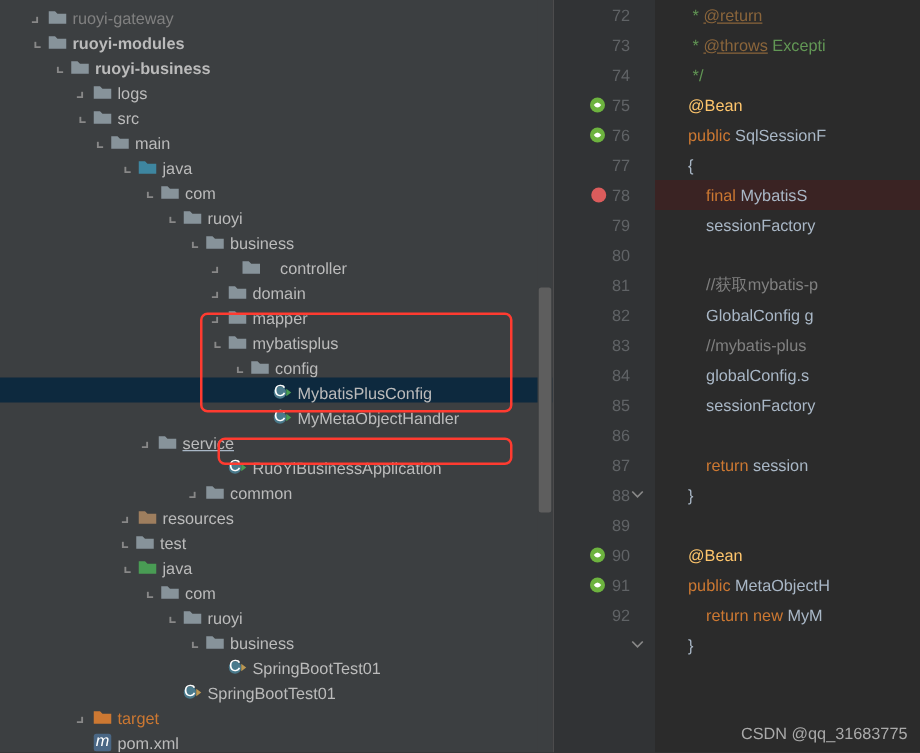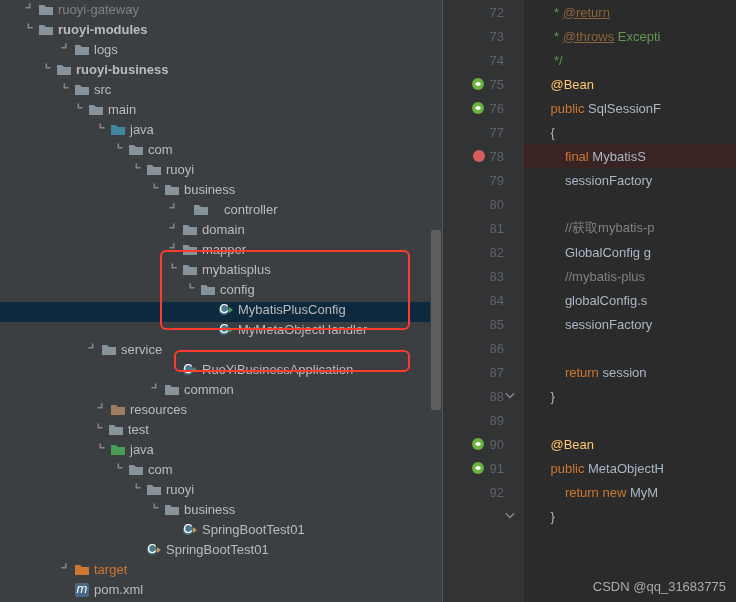--- a/index.html
+++ b/index.html
@@ -1,20 +1,20 @@
 <!DOCTYPE html>
 <html><head>
 <meta charset="utf-8">
 <style>
 *{margin:0;padding:0;box-sizing:border-box;font-family:'Segoe UI',sans-serif;font-size:13px}
 body{background:#2b2b2b;color:#a9b7c6;overflow:hidden;width:736px;height:602px}
 .container{display:flex;height:100%}
 .tree-panel{width:442px;background:#3c3f41;overflow:hidden;position:relative}
 .tree{padding-top:2px}
-.tree-item{display:flex;align-items:flex-start;height:20px;cursor:pointer;white-space:nowrap;position:relative}
+.tree-item{display:flex;align-items:flex-end;height:20px;cursor:pointer;white-space:nowrap;position:relative}
 .tree-item.selected{background:#0d293e}
 .arrow{width:10px;height:10px;display:inline-flex;align-items:center;justify-content:center;margin-right:4px}
 .arrow svg{width:8px;height:8px}
 .icon{width:16px;height:16px;display:inline-flex;align-items:center;justify-content:center;margin-right:4px}
 .label{color:#bbbbbb}
 .label.bold{font-weight:bold}
 .label.orange{color:#cc7832}
 .label.gray{color:#808080}
 .gutter{width:82px;background:#313335;border-left:1px solid #555;display:flex;flex-direction:column}
 .gutter-line{height:24px;display:flex;align-items:center;justify-content:flex-end;padding-right:20px;color:#606366;font-size:13px;position:relative}
@@ -59,45 +59,45 @@
               <path d="M1 2 L4 5 L7 2" stroke="#888" stroke-width="1.5" fill="none" transform="rotate(45 4 4)"></path>
             </svg>
           </span>
           <span class="icon">
             <svg viewBox="0 0 16 16">
               <path fill="#87939a" d="M1 3h5l2 2h7v8H1z"></path>
             </svg>
           </span>
           <span class="label bold">ruoyi-modules</span>
         </div>
+        <div class="tree-item" style="padding-left: 42px;">
+          <span class="arrow">
+            <svg viewBox="0 0 8 8">
+              <path d="M1 2 L4 5 L7 2" stroke="#888" stroke-width="1.5" fill="none" transform="rotate(45 4 4)"></path>
+            </svg>
+          </span>
+          <span class="icon">
+            <svg viewBox="0 0 16 16">
+              <path fill="#87939a" d="M1 3h5l2 2h7v8H1z"></path>
+            </svg>
+          </span>
+          <span class="label bold">ruoyi-business</span>
+        </div>
         <div class="tree-item" style="padding-left: 60px;">
           <span class="arrow">
             <svg viewBox="0 0 8 8">
               <path d="M1 2 L4 5 L7 2" stroke="#888" stroke-width="1.5" fill="none" transform="rotate(-45 4 4)"></path>
             </svg>
           </span>
           <span class="icon">
             <svg viewBox="0 0 16 16">
               <path fill="#87939a" d="M1 3h5l2 2h7v8H1z"></path>
             </svg>
           </span>
           <span class="label">logs</span>
-        </div>
-        <div class="tree-item" style="padding-left: 42px;">
-          <span class="arrow">
-            <svg viewBox="0 0 8 8">
-              <path d="M1 2 L4 5 L7 2" stroke="#888" stroke-width="1.5" fill="none" transform="rotate(45 4 4)"></path>
-            </svg>
-          </span>
-          <span class="icon">
-            <svg viewBox="0 0 16 16">
-              <path fill="#87939a" d="M1 3h5l2 2h7v8H1z"></path>
-            </svg>
-          </span>
-          <span class="label bold">ruoyi-business</span>
         </div>
         <div class="tree-item" style="padding-left: 60px;">
           <span class="arrow">
             <svg viewBox="0 0 8 8">
               <path d="M1 2 L4 5 L7 2" stroke="#888" stroke-width="1.5" fill="none" transform="rotate(45 4 4)"></path>
             </svg>
           </span>
           <span class="icon">
             <svg viewBox="0 0 16 16">
               <path fill="#87939a" d="M1 3h5l2 2h7v8H1z"></path>
@@ -250,21 +250,21 @@
           <span class="arrow"></span>
           <span class="icon">
             <svg viewBox="0 0 16 16">
               <circle cx="6" cy="8" r="5" fill="#4a7a8c"></circle>
               <text x="6" y="11" font-size="8" fill="#fff" text-anchor="middle">C</text>
               <path d="M11 5 L15 8 L11 11 Z" fill="#499c54"></path>
             </svg>
           </span>
           <span class="label">MyMetaObjectHandler</span>
         </div>
-        <div class="tree-item" style="padding-left: 87px;">
+        <div class="tree-item" style="padding-left: 112px; text-decoration: underline;">
           <span class="arrow">
             <svg viewBox="0 0 8 8">
               <path d="M1 2 L4 5 L7 2" stroke="#888" stroke-width="1.5" fill="none" transform="rotate(-45 4 4)"></path>
             </svg>
           </span>
           <span class="icon">
             <svg viewBox="0 0 16 16">
               <path fill="#87939a" d="M1 3h5l2 2h7v8H1z"></path>
             </svg>
           </span>

